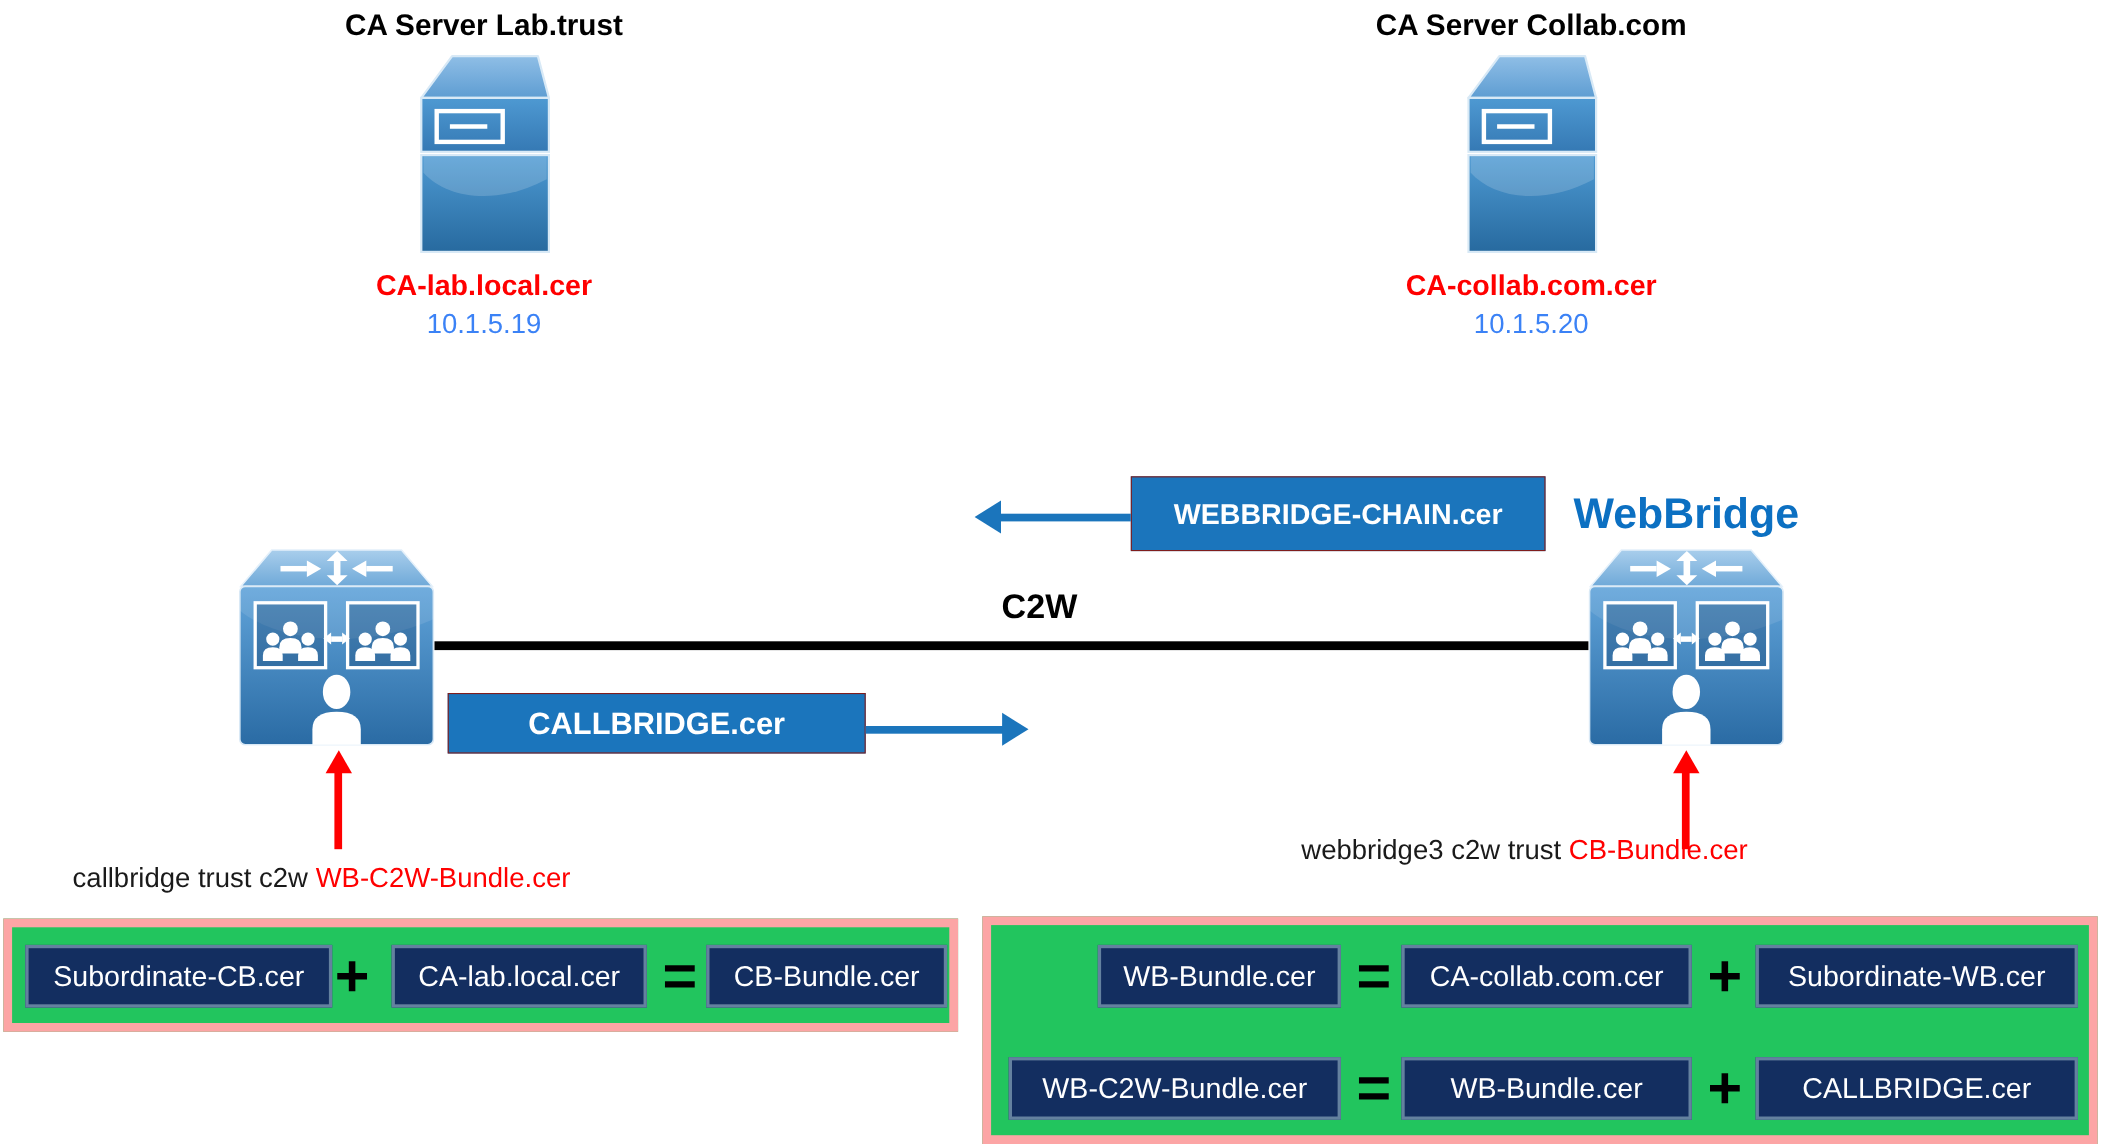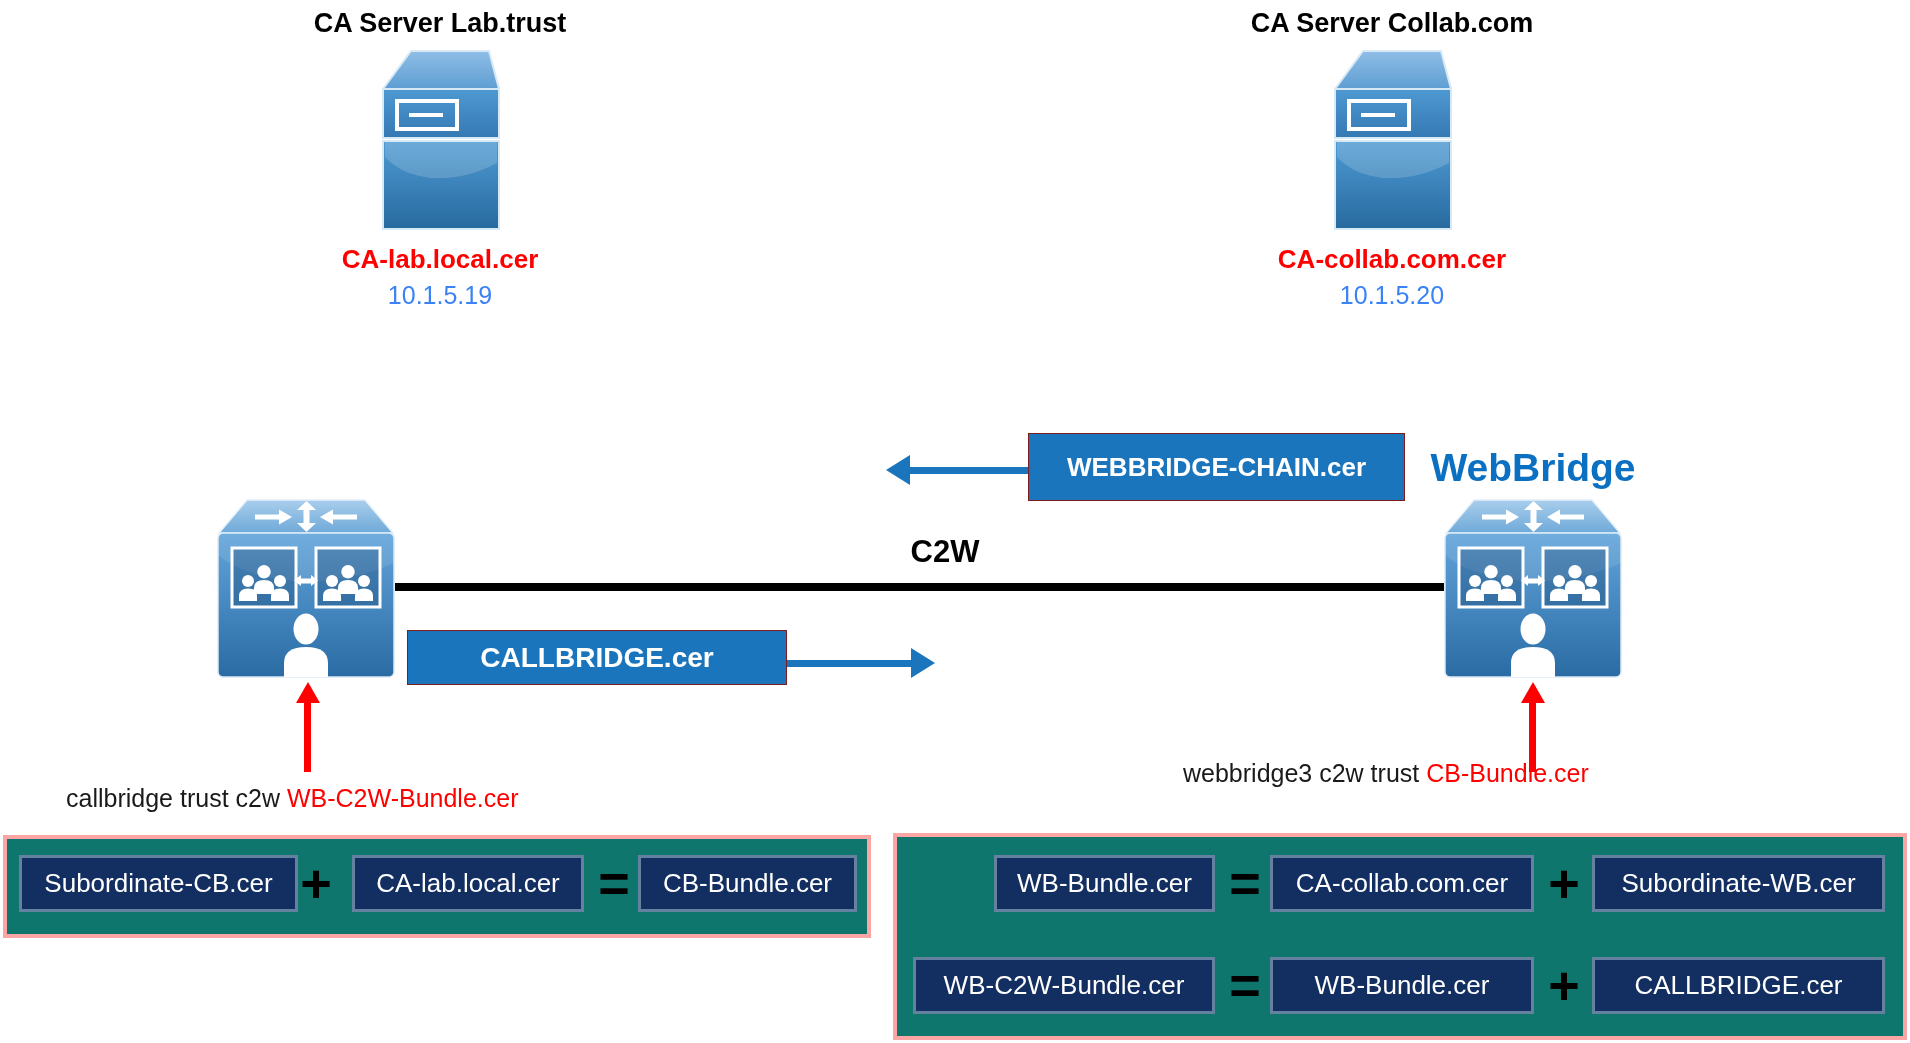--- a/index.html
+++ b/index.html
@@ -37,22 +37,22 @@
   .head-blue-left  { width:0; height:0; border-top:15px solid transparent; border-bottom:15px solid transparent; border-right:24px solid #1B75BC; }
   .head-blue-right { width:0; height:0; border-top:15px solid transparent; border-bottom:15px solid transparent; border-left:24px solid #1B75BC; }
 
   .shaft-red { background:#FF0000; }
   .head-red-up { width:0; height:0; border-left:12px solid transparent; border-right:12px solid transparent; border-bottom:21px solid #FF0000; }
 
   .trust-line { font-size:25px; color:#1a1a1a; white-space:nowrap; }
   .trust-line .red { color:#FF0000; }
 
   .bundle-container {
-    border:4px solid #fca5a5;
-    background:#0f766e;
+    border:8px solid #fca5a5;
+    background:#22c55e;
   }
   .navy-box {
     position:absolute;
     background:#132E60;
     border:3px solid #64819F;
     color:#ffffff;
     font-size:26px;
     display:flex; align-items:center; justify-content:center;
     white-space:nowrap;
   }

